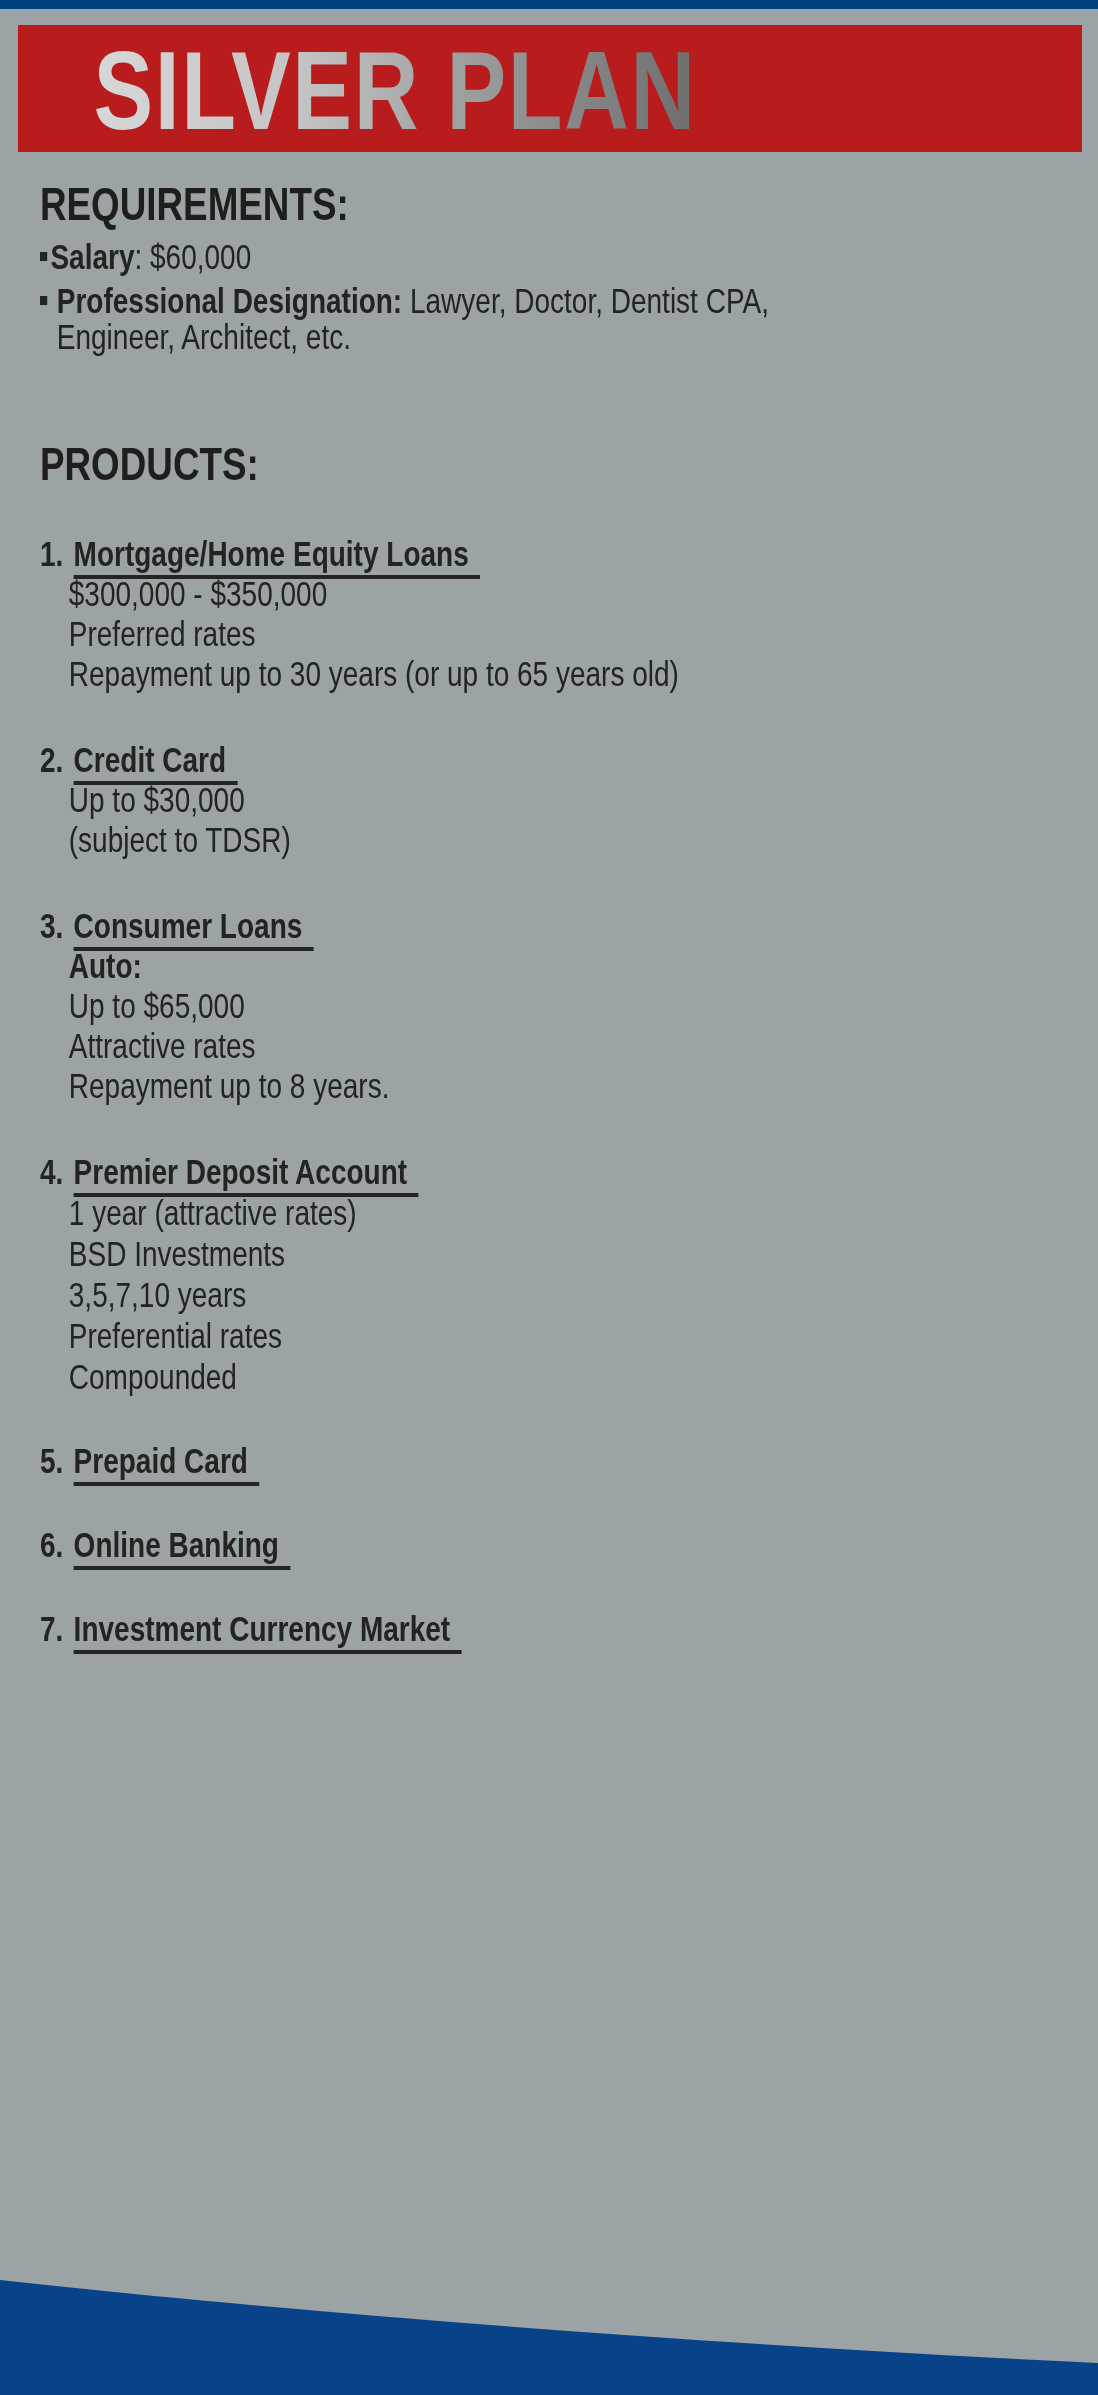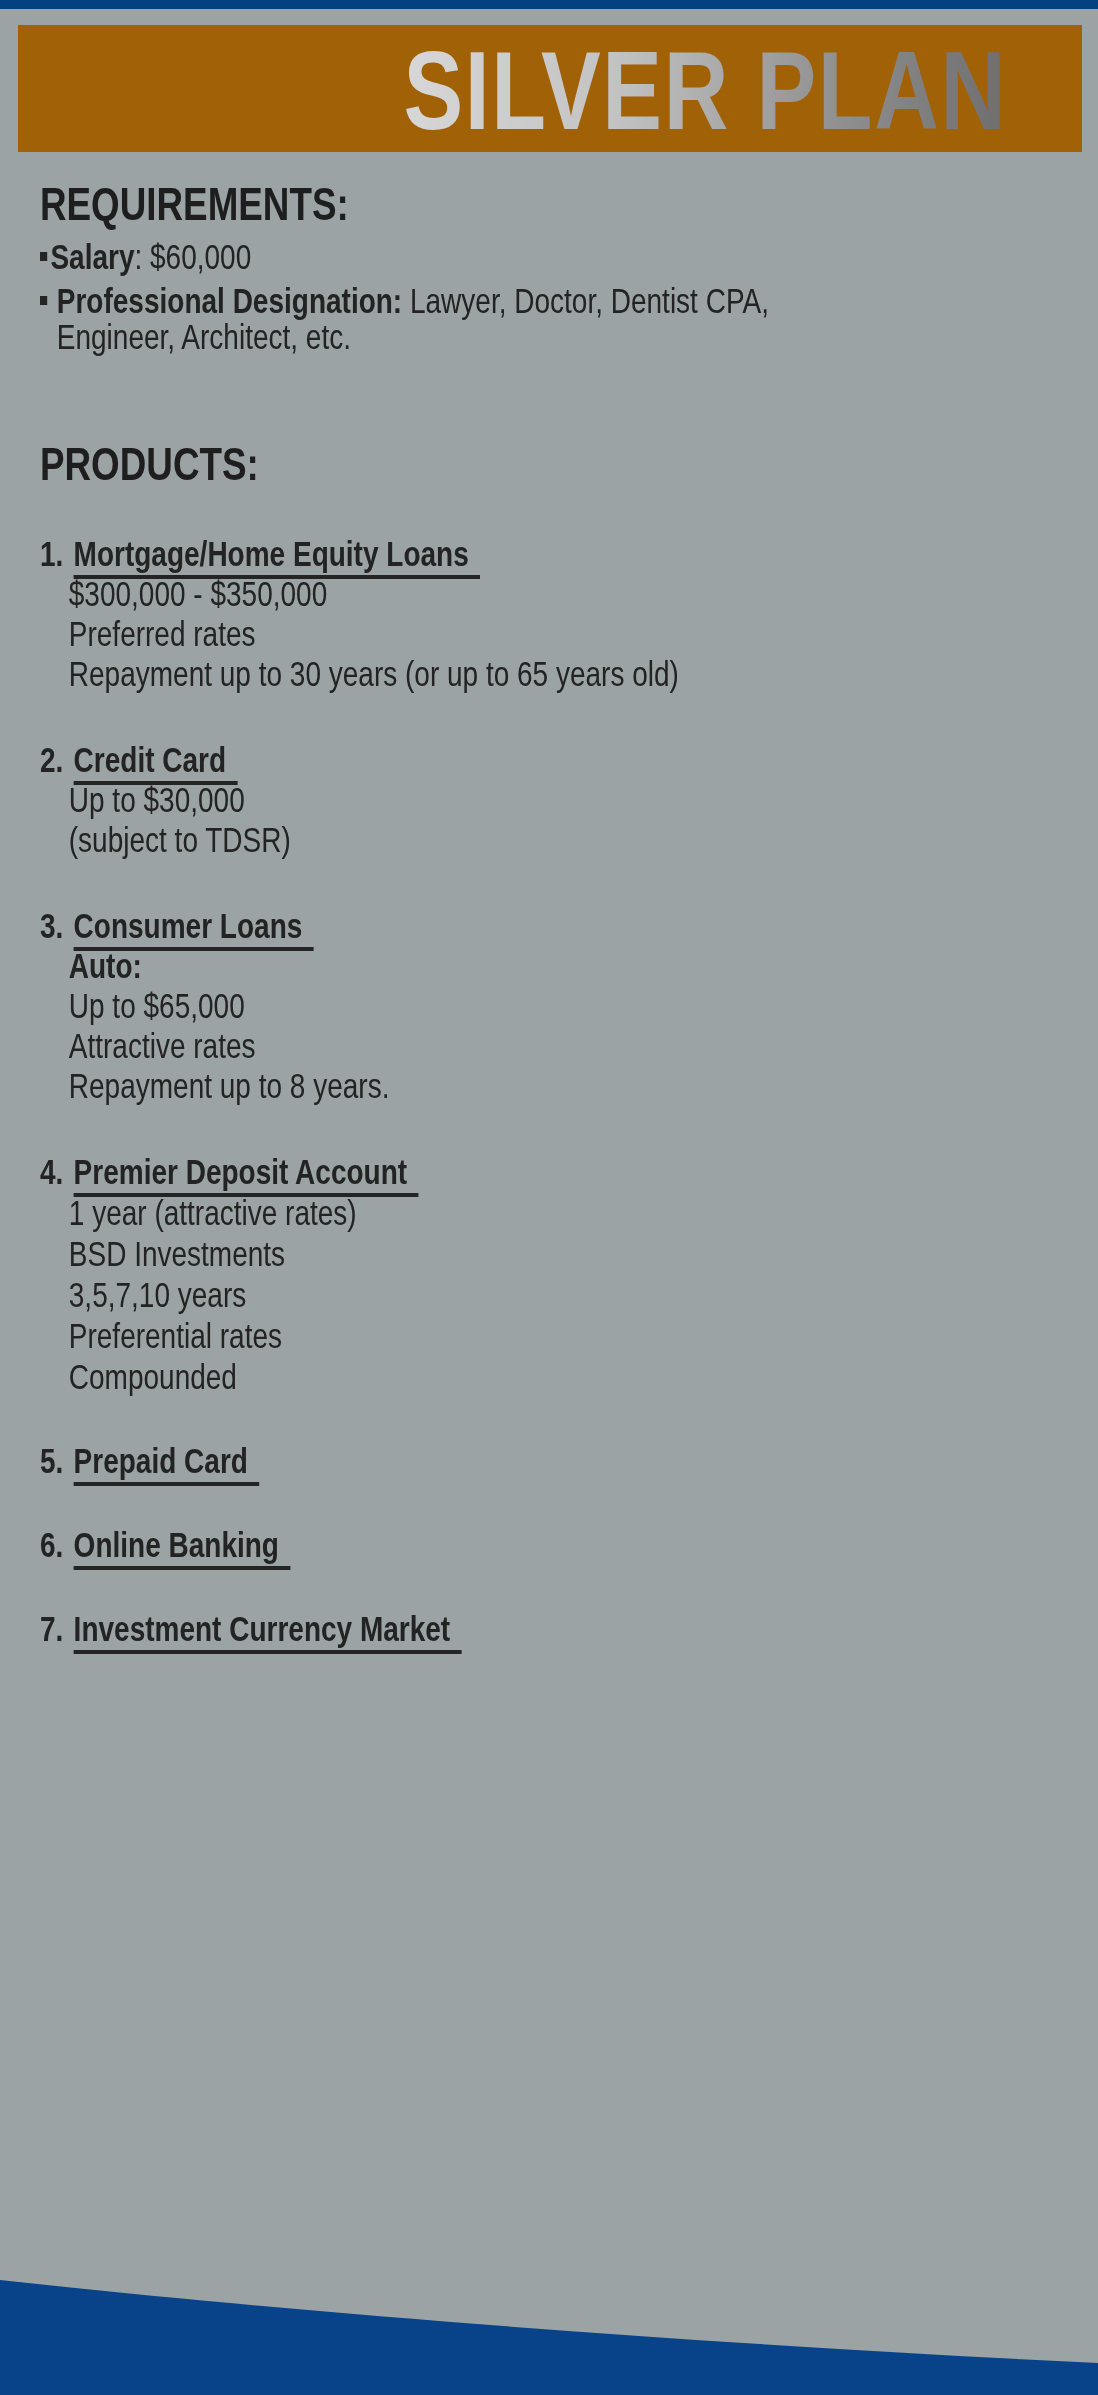--- a/index.html
+++ b/index.html
@@ -17,24 +17,24 @@
     top: 0; left: 0; right: 0;
     height: 9px;
     background: #02417f;
   }
   .header-box {
     position: absolute;
     top: 25px;
     left: 18px;
     width: 1064px;
     height: 127px;
-    background: #a16207;
+    background: #b91c1c;
     display: flex;
     align-items: center;
-    justify-content: flex-end;
+    justify-content: flex-start;
   }
   .header-title {
     font-size: 112px;
     font-weight: 700;
     line-height: 1;
     letter-spacing: 2px;
     white-space: nowrap;
     transform: scaleX(0.8);
     transform-origin: 50% 50%;
     padding-top: 4px;

